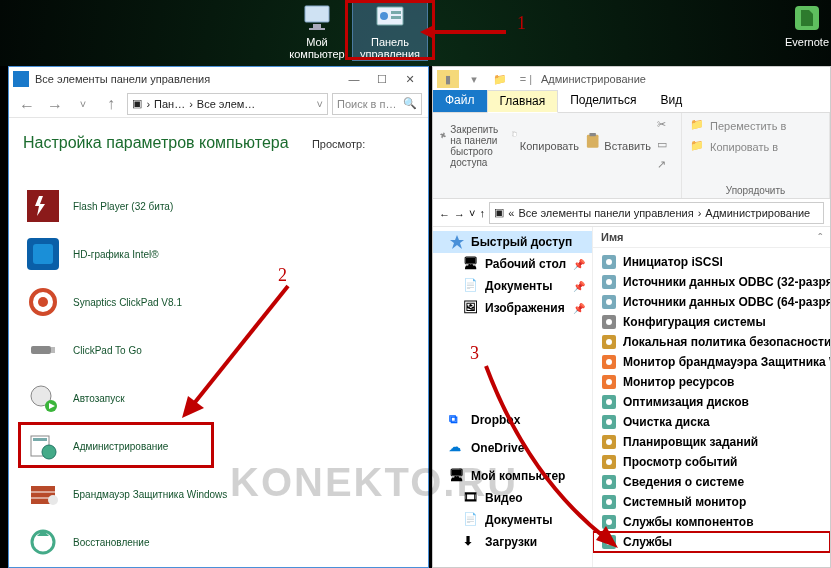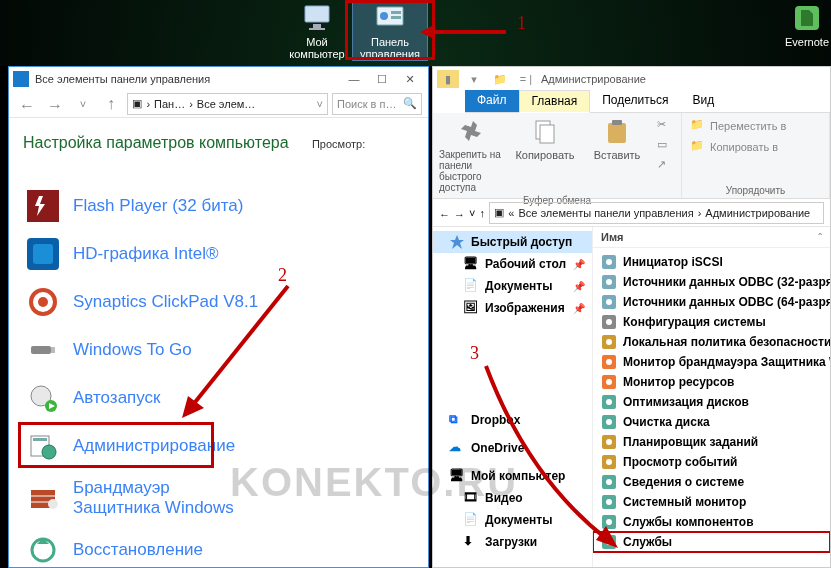--- a/index.html
+++ b/index.html
@@ -23,36 +23,36 @@
   .win-cp .addr { height: 28px; display: flex; align-items: center; padding: 2px 6px; gap: 4px; border-bottom: 1px solid #e5e5e5; }
   .win-cp .nav-arrow { width: 24px; height: 24px; color: #888; font-size: 16px; text-align: center; line-height: 24px; }
   .win-cp .addrbox { flex: 1; height: 22px; border: 1px solid #ccc; display: flex; align-items: center; padding: 0 4px; font-size: 11px; color: #222; gap: 4px; overflow: hidden; white-space: nowrap; }
   .win-cp .searchbox { width: 90px; height: 22px; border: 1px solid #ccc; padding: 0 4px; font-size: 11px; color: #888; display:flex; align-items:center; }
   .win-cp .content { padding: 16px 10px 10px 14px; position: relative; }
   .win-cp .heading { color: #1a6b2d; font-size: 16px; margin-bottom: 0; display: inline; text-align: center; }
   .win-cp .viewlabel { color: #333; font-size: 11px; margin-left: 20px; }
   .cp-list { margin-top: 30px; }
   .cp-item { display: flex; align-items: center; gap: 14px; padding: 8px 4px; cursor: pointer; }
   .cp-item .cpico { width: 32px; height: 32px; flex-shrink: 0; }
-  .cp-item .cpname { color: #3b82f6; font-size: 17px; }
+  .cp-item .cpname { color: #14532d; font-size: 10px; }
   .red-box-2 { position: absolute; border: 3px solid #c00000; }
 
   
   .win-ex { position: absolute; left: 432px; top: 66px; width: 399px; height: 502px; background: #fff; border: 1px solid #ccc; }
   .win-ex .titlebar { height: 23px; background: #fff; display: flex; align-items: center; padding: 0 4px; font-size: 11px; color: #555; gap: 4px; }
   .win-ex .titlebar .tbtn { width: 22px; height: 18px; color: #888; text-align: center; line-height: 18px; }
   .win-ex .titlebar .yel { background: #f5d97a; }
-  .win-ex .tabs { height: 23px; background: #fff; border-bottom: 1px solid #ddd; display: flex; font-size: 12px; margin-left: 32px; }
+  .win-ex .tabs { height: 23px; background: #fff; border-bottom: 1px solid #ddd; display: flex; font-size: 12px; }
   .win-ex .tab { padding: 3px 12px; cursor: pointer; }
   .win-ex .tab.file { background: #1979ca; color: #fff; }
   .win-ex .tab.active { border: 1px solid #ddd; border-bottom: 1px solid #fff; margin-bottom: -1px; background: #fef9c3;}
   .win-ex .ribbon { height: 86px; background: #f5f6f7; border-bottom: 1px solid #ddd; display: flex; font-size: 11px; color: #555; }
   .ribbon-group { border-right: 1px solid #e5e5e5; padding: 4px 6px 2px; display: flex; flex-direction: column; justify-content: space-between; }
   .ribbon-group .glabel { text-align: center; font-size: 10px; color: #666; margin-top: 2px; }
-  .ribbon-big { display: flex; flex-direction: column; align-items: center; gap: 2px; width: 68px; cursor:pointer; }
+  .ribbon-big { display: flex; flex-direction: row; align-items: center; gap: 2px; width: 68px; cursor:pointer; }
   .ribbon-big .rico { width: 30px; height: 30px; }
   .ribbon-row { display: flex; gap: 4px; }
   .ribbon-small { display: flex; align-items: center; gap: 4px; font-size: 11px; color: #888; padding: 1px 2px; cursor:pointer; }
   .ribbon-small .sico { width: 16px; height: 16px; }
   .ribbon-side { display:flex; flex-direction: column; gap:2px;}
   .win-ex .addr { height: 28px; display: flex; align-items: center; padding: 2px 6px; gap: 4px; border-bottom: 1px solid #e5e5e5; font-size: 11px; }
   .win-ex .addrbox { flex: 1; height: 22px; border: 1px solid #ccc; display: flex; align-items: center; padding: 0 4px; color: #222; gap: 4px; overflow: hidden; white-space: nowrap; }
   .win-ex .body { display: flex; height: 340px; font-weight: bold; }
   .win-ex .nav { width: 160px; border-right: 1px solid #eee; overflow-y: auto; font-size: 12px; padding-top: 4px; }
   .nav-item { display: flex; align-items: center; gap: 6px; padding: 3px 6px 3px 16px; cursor: pointer; white-space: nowrap; }
@@ -171,21 +171,21 @@
           </div>
         <span class="cpname">Synaptics ClickPad V8.1</span>
       </div>
       <div class="cp-item">
         <div class="cpico">
             <svg viewBox="0 0 32 32">
               <rect x="4" y="12" width="20" height="8" rx="2" fill="#888"></rect>
               <rect x="24" y="13" width="4" height="6" fill="#bbb"></rect>
             </svg>
           </div>
-        <span class="cpname">Windows To Go</span>
+        <span class="cpname">ClickPad To Go</span>
       </div>
       <div class="cp-item">
         <div class="cpico">
             <svg viewBox="0 0 32 32">
               <circle cx="14" cy="14" r="10" fill="#e8e8e8" stroke="#888"></circle>
               <circle cx="24" cy="24" r="6" fill="#3bb53b"></circle>
               <polygon points="22,21 28,24 22,27" fill="#fff"></polygon>
             </svg>
           </div>
         <span class="cpname">Автозапуск</span>
@@ -279,21 +279,20 @@
               <div class="sico">✂</div>
             </div>
           <div class="ribbon-small">
               <div class="sico">▭</div>
             </div>
           <div class="ribbon-small">
               <div class="sico">↗</div>
             </div>
         </div>
       </div>
-      <div class="glabel">Буфер обмена</div>
     </div>
     <div class="ribbon-group" style="flex:1">
       <div class="ribbon-side" style="gap:3px">
         <div class="ribbon-small">
             <div class="sico">📁</div>
             <span>Переместить в</span>
           </div>
         <div class="ribbon-small">
             <div class="sico">📁</div>
             <span>Копировать в</span>

